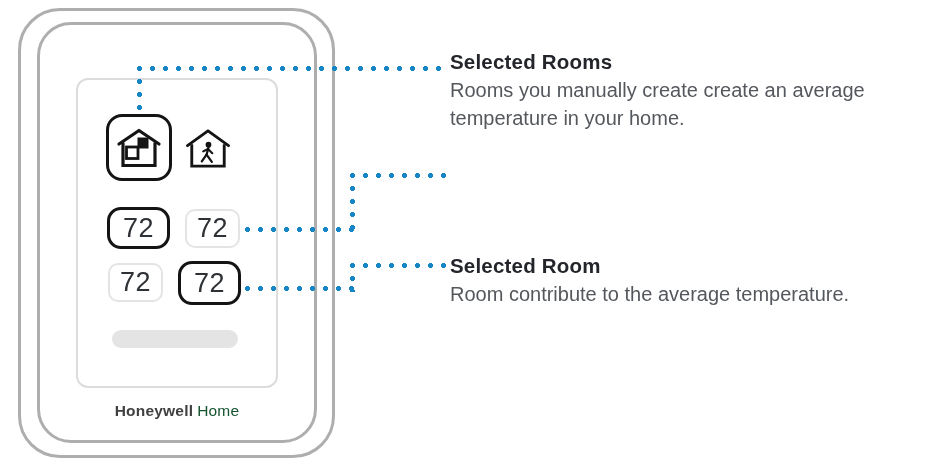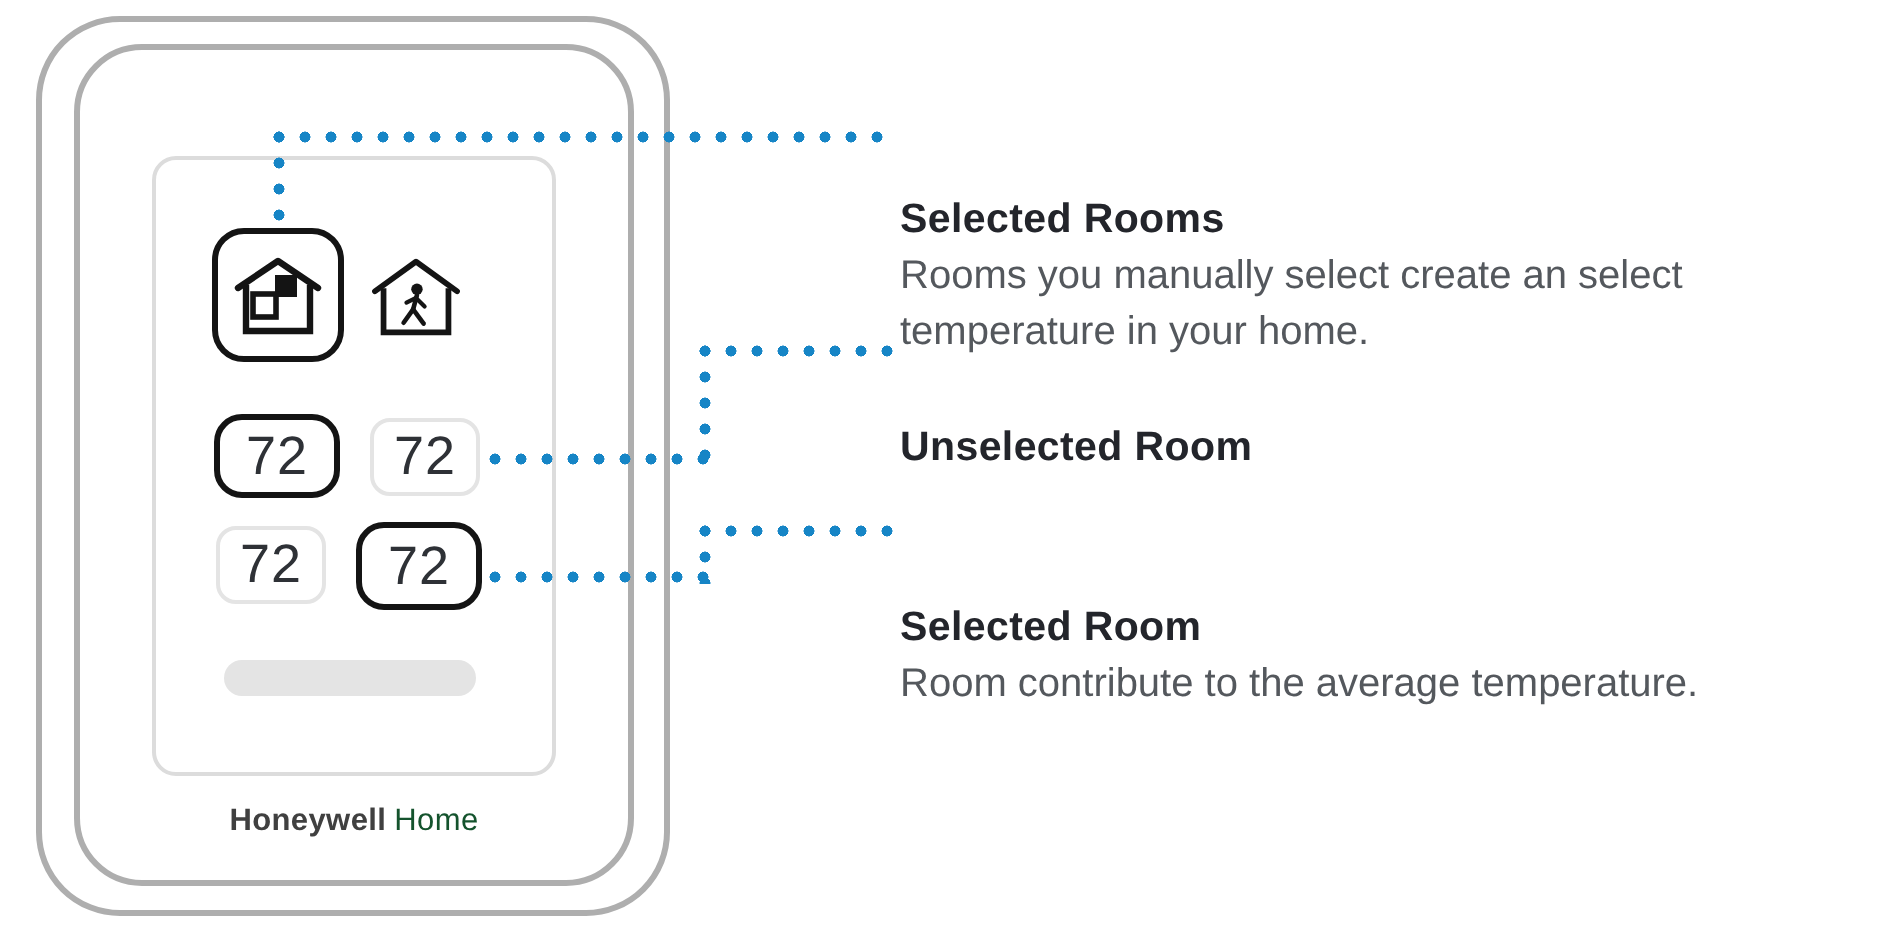--- a/index.html
+++ b/index.html
@@ -68,21 +68,21 @@
   .c1v { left:136px; top:65px;  height:48px; }
   .c1h { left:136px; top:65px;  width:312px; }
   .c2hl{ left:244px; top:226px; width:116px; }
   .c2v { left:349px; top:172px; height:61px; }
   .c2hr{ left:349px; top:172px; width:99px; }
   .c3hl{ left:244px; top:285px; width:116px; }
   .c3v { left:349px; top:262px; height:30px; }
   .c3hr{ left:349px; top:262px; width:99px; }
 
   
-  .callout { left:450px; width:498px; z-index:4;margin-top:48px; }
+  .callout { left:450px; width:498px; z-index:4; }
   .callout h3 {
     margin:0; font-size:20.5px; font-weight:bold;
     color:var(--title); line-height:28px; letter-spacing:0.2px;
   }
   .callout p {
     margin:0; font-size:20px; color:var(--body); line-height:28px;
   }
   .co1 { top:48px; } .co2 { top:162px; } .co3 { top:252px; }
 
   svg { display:block; }
@@ -131,23 +131,22 @@
   <div class="abs dots-h c1h"></div>
   <div class="abs dots-h c2hl"></div>
   <div class="abs dots-v c2v"></div>
   <div class="abs dots-h c2hr"></div>
   <div class="abs dots-h c3hl"></div>
   <div class="abs dots-v c3v"></div>
   <div class="abs dots-h c3hr"></div>
 
   <div class="abs callout co1">
     <h3>Selected Rooms</h3>
-    <p>Rooms you manually select create an select temperature in your home.</p>
+    <p>Rooms you manually create create an average temperature in your home.</p>
   </div>
   <div class="abs callout co2">
-    <h3>Unselected Room</h3>
   </div>
   <div class="abs callout co3">
     <h3>Selected Room</h3>
     <p>Room contribute to the average temperature.</p>
   </div>
 
 </div>
 
 </body></html>

